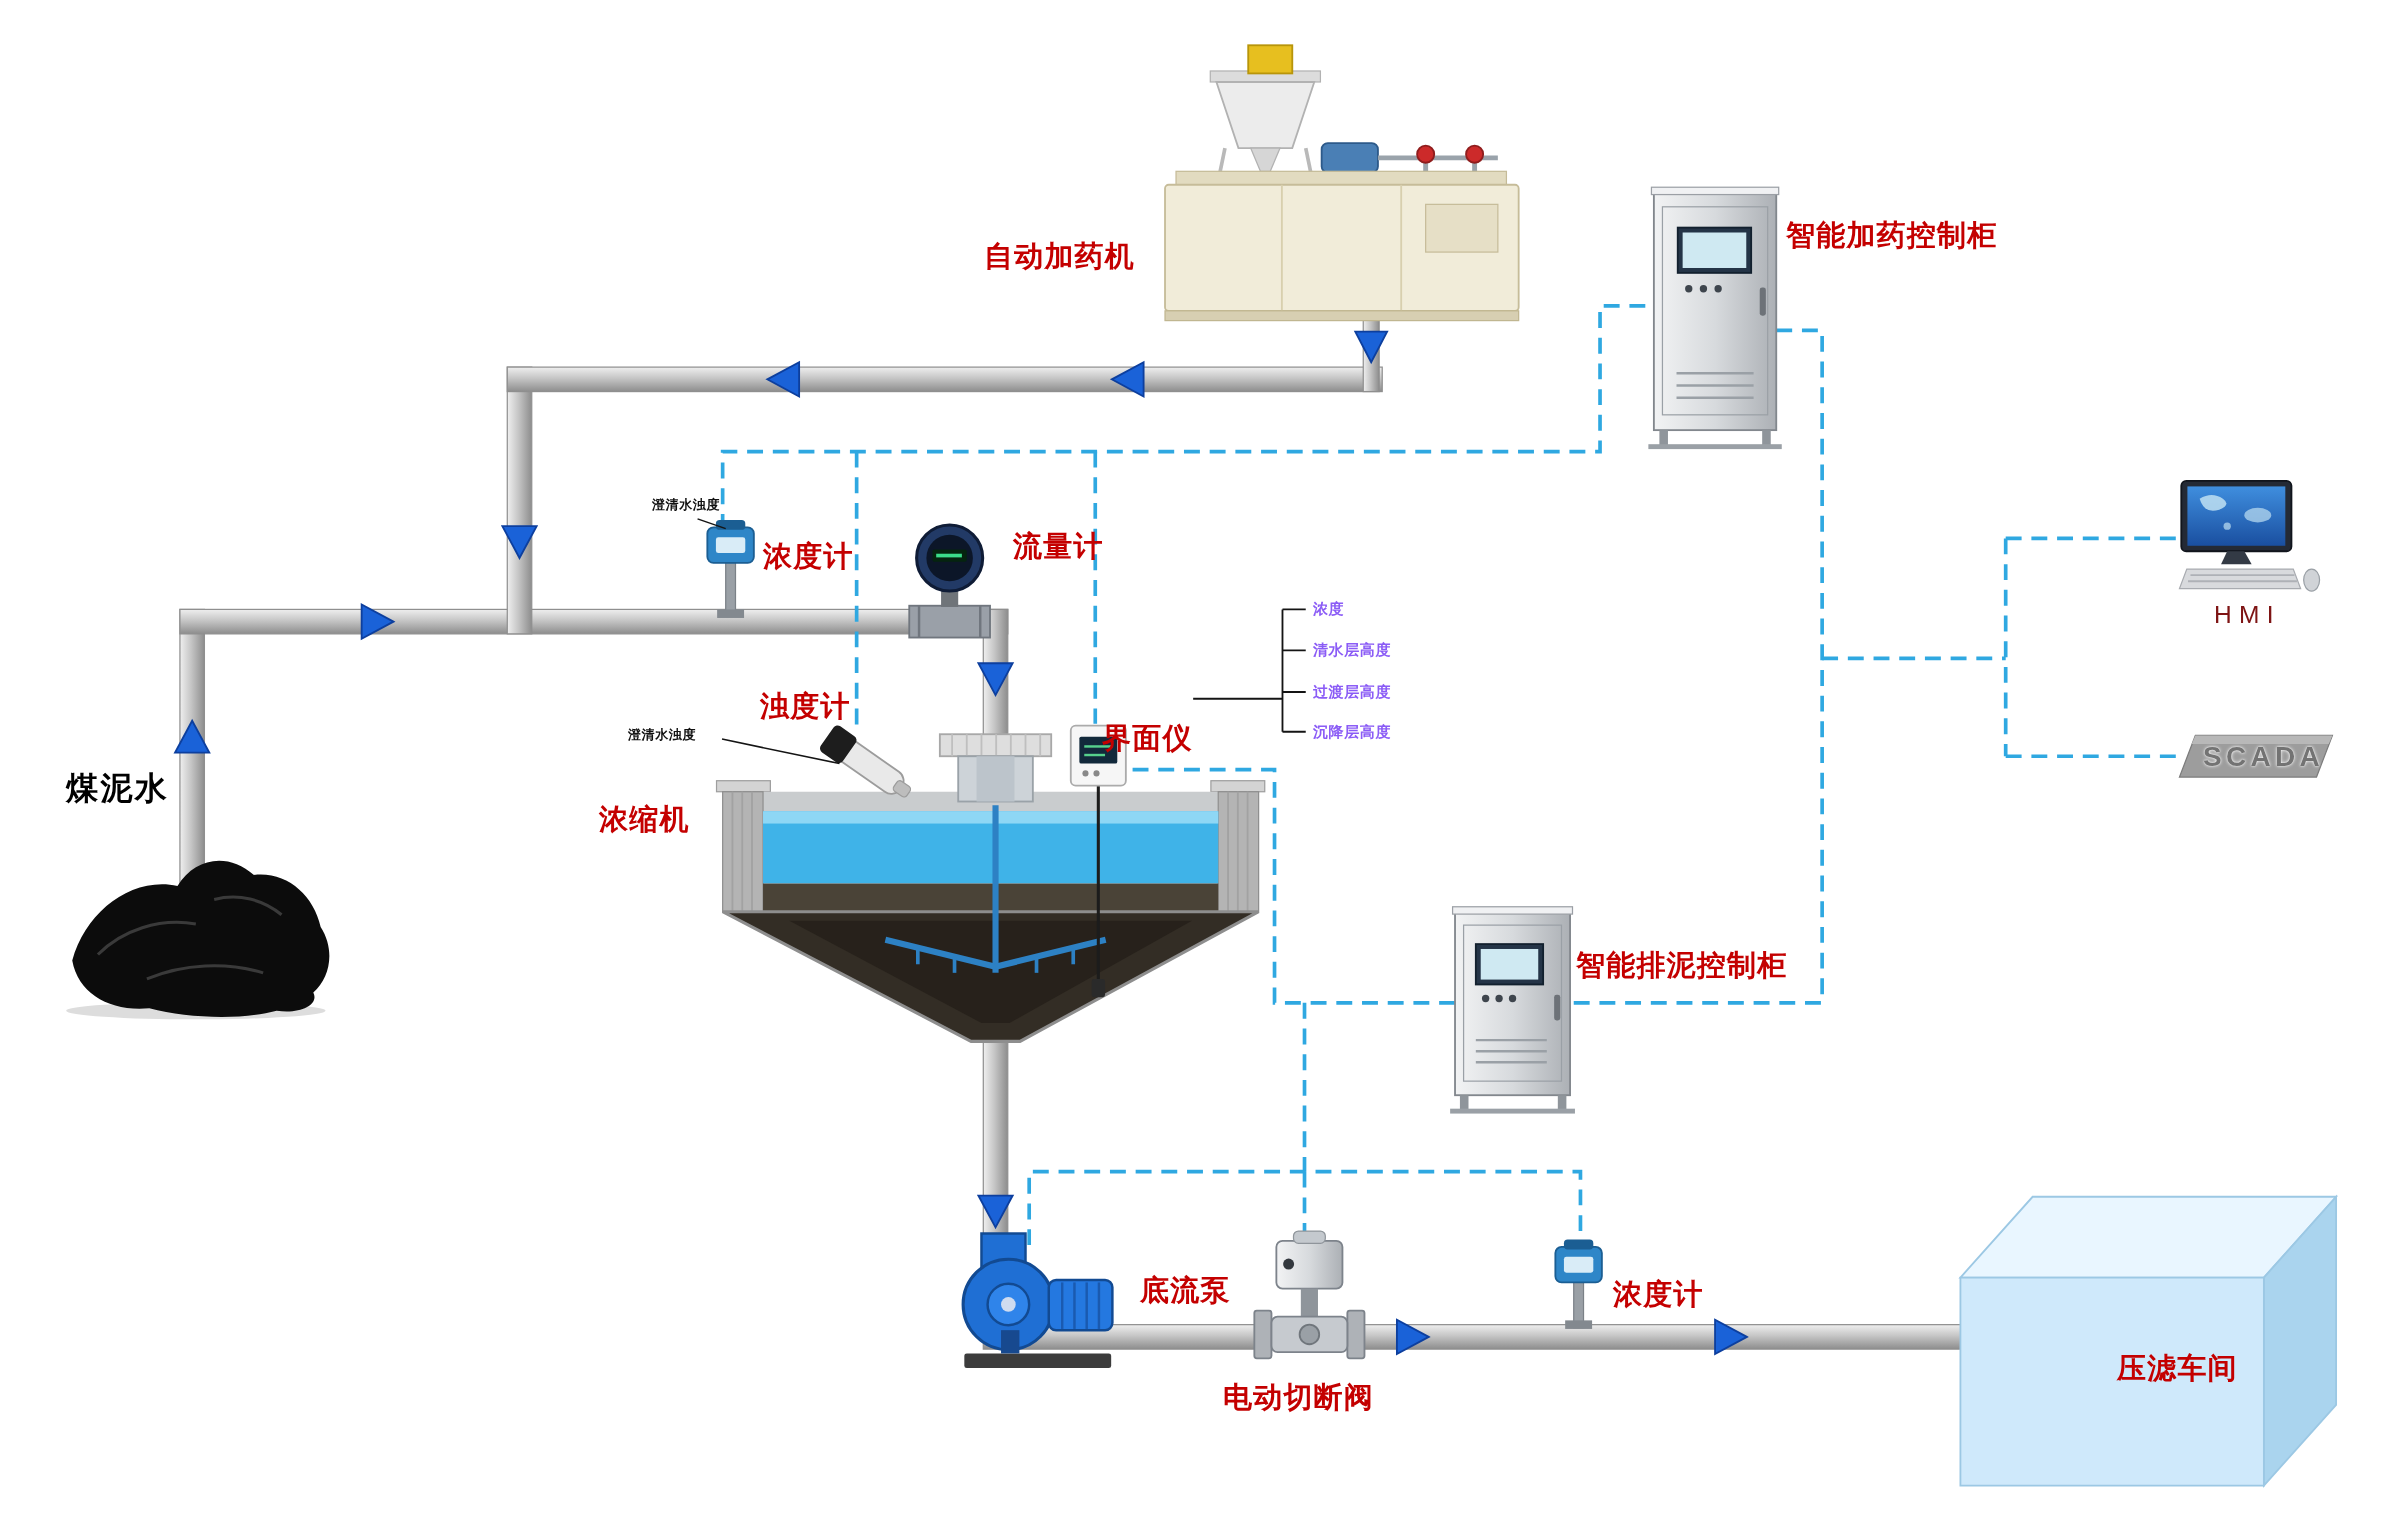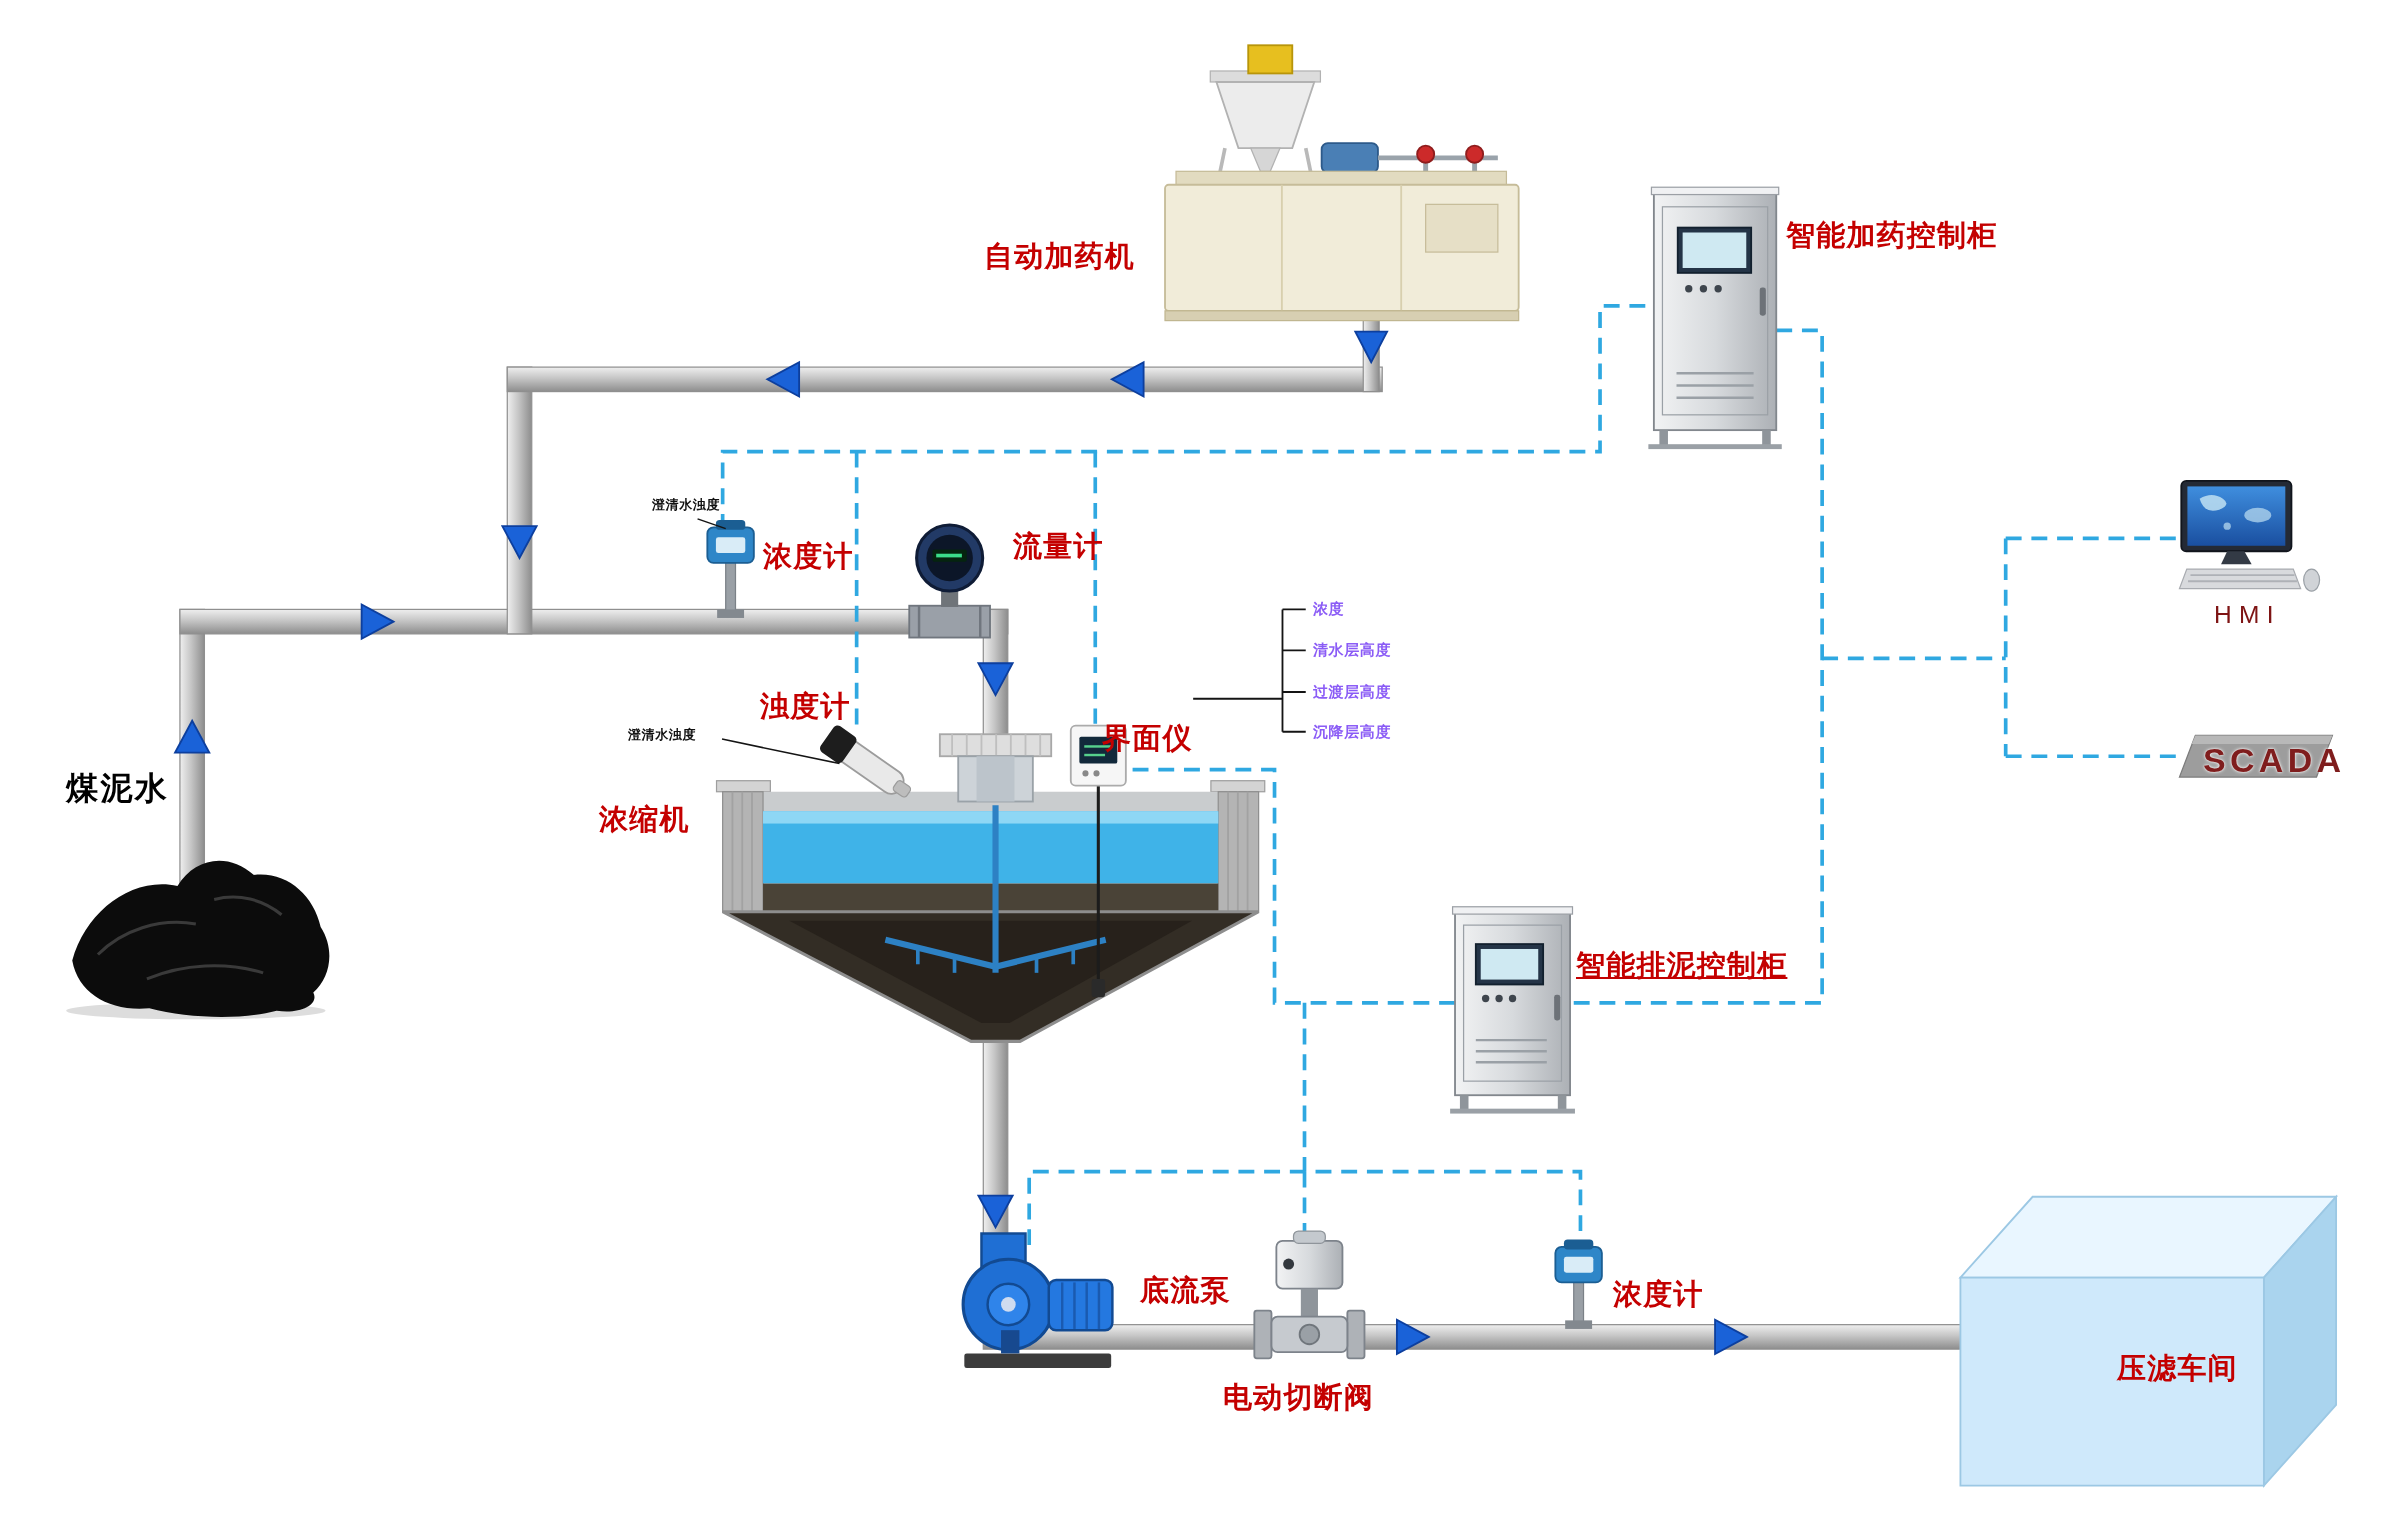--- a/index.html
+++ b/index.html
@@ -10,21 +10,21 @@
     overflow:hidden;
     font-family:"Liberation Sans","DejaVu Sans",sans-serif;
   }
   .scene{position:absolute;left:0;top:0;}
   .lbl{position:absolute;white-space:nowrap;line-height:1.15;}
   .lbl-red{color:#c40000;font-weight:700;font-size:29px;letter-spacing:1.2px;}
   .lbl-black{color:#000000;font-weight:700;font-size:32px;letter-spacing:2.4px;}
   .lbl-small{color:#111111;font-weight:700;font-size:13px;letter-spacing:0.6px;}
   .lbl-param{color:#8b5cf6;font-weight:700;font-size:15px;letter-spacing:0.6px;line-height:24.5px;}
   .lbl-hmi{color:#7e1414;font-weight:400;font-size:24.5px;letter-spacing:7.3px;}
-  .lbl-scada{color:#7f1d1d;font-weight:700;font-size:34px;letter-spacing:4.3px;
+  .lbl-scada{color:#737373;font-weight:700;font-size:28px;letter-spacing:4.3px;
              text-shadow:0 0 3.7px #ffffff,0 0 1.2px #ffffff;}
 </style>
 </head>
 <body>
 
 <div class="canvas">
 
 <svg class="scene" width="2401" height="1518" viewBox="0 0 3924 2481" aria-hidden="true">
   <defs>
     <linearGradient id="pipeH" x1="0" y1="0" x2="0" y2="1">
@@ -281,21 +281,21 @@
     <path d="M1180 1208 L1372 1248" stroke-width="2.5"></path>
   </g>
 </svg>
 
 <div class="lbl lbl-black" style="left:66px;top:770px;">煤泥水</div>
 
 <div class="lbl lbl-red" style="left:984px;top:240px;">自动加药机</div>
 
 <div class="lbl lbl-red" style="left:1786px;top:219px;">智能加药控制柜</div>
 
-<div class="lbl lbl-red" style="left:1576px;top:949px;text-decoration:underline;">智能排泥控制柜</div>
+<div class="lbl lbl-red" style="left:1576px;top:949px;">智能排泥控制柜</div>
 
 <div class="lbl lbl-red" style="left:599px;top:803px;">浓缩机</div>
 
 <div class="lbl lbl-small" style="left:652px;top:498px;">澄清水浊度</div>
 
 <div class="lbl lbl-red" style="left:763px;top:540px;">浓度计</div>
 
 <div class="lbl lbl-red" style="left:1013px;top:530px;">流量计</div>
 
 <div class="lbl lbl-red" style="left:760px;top:690px;">浊度计</div>

